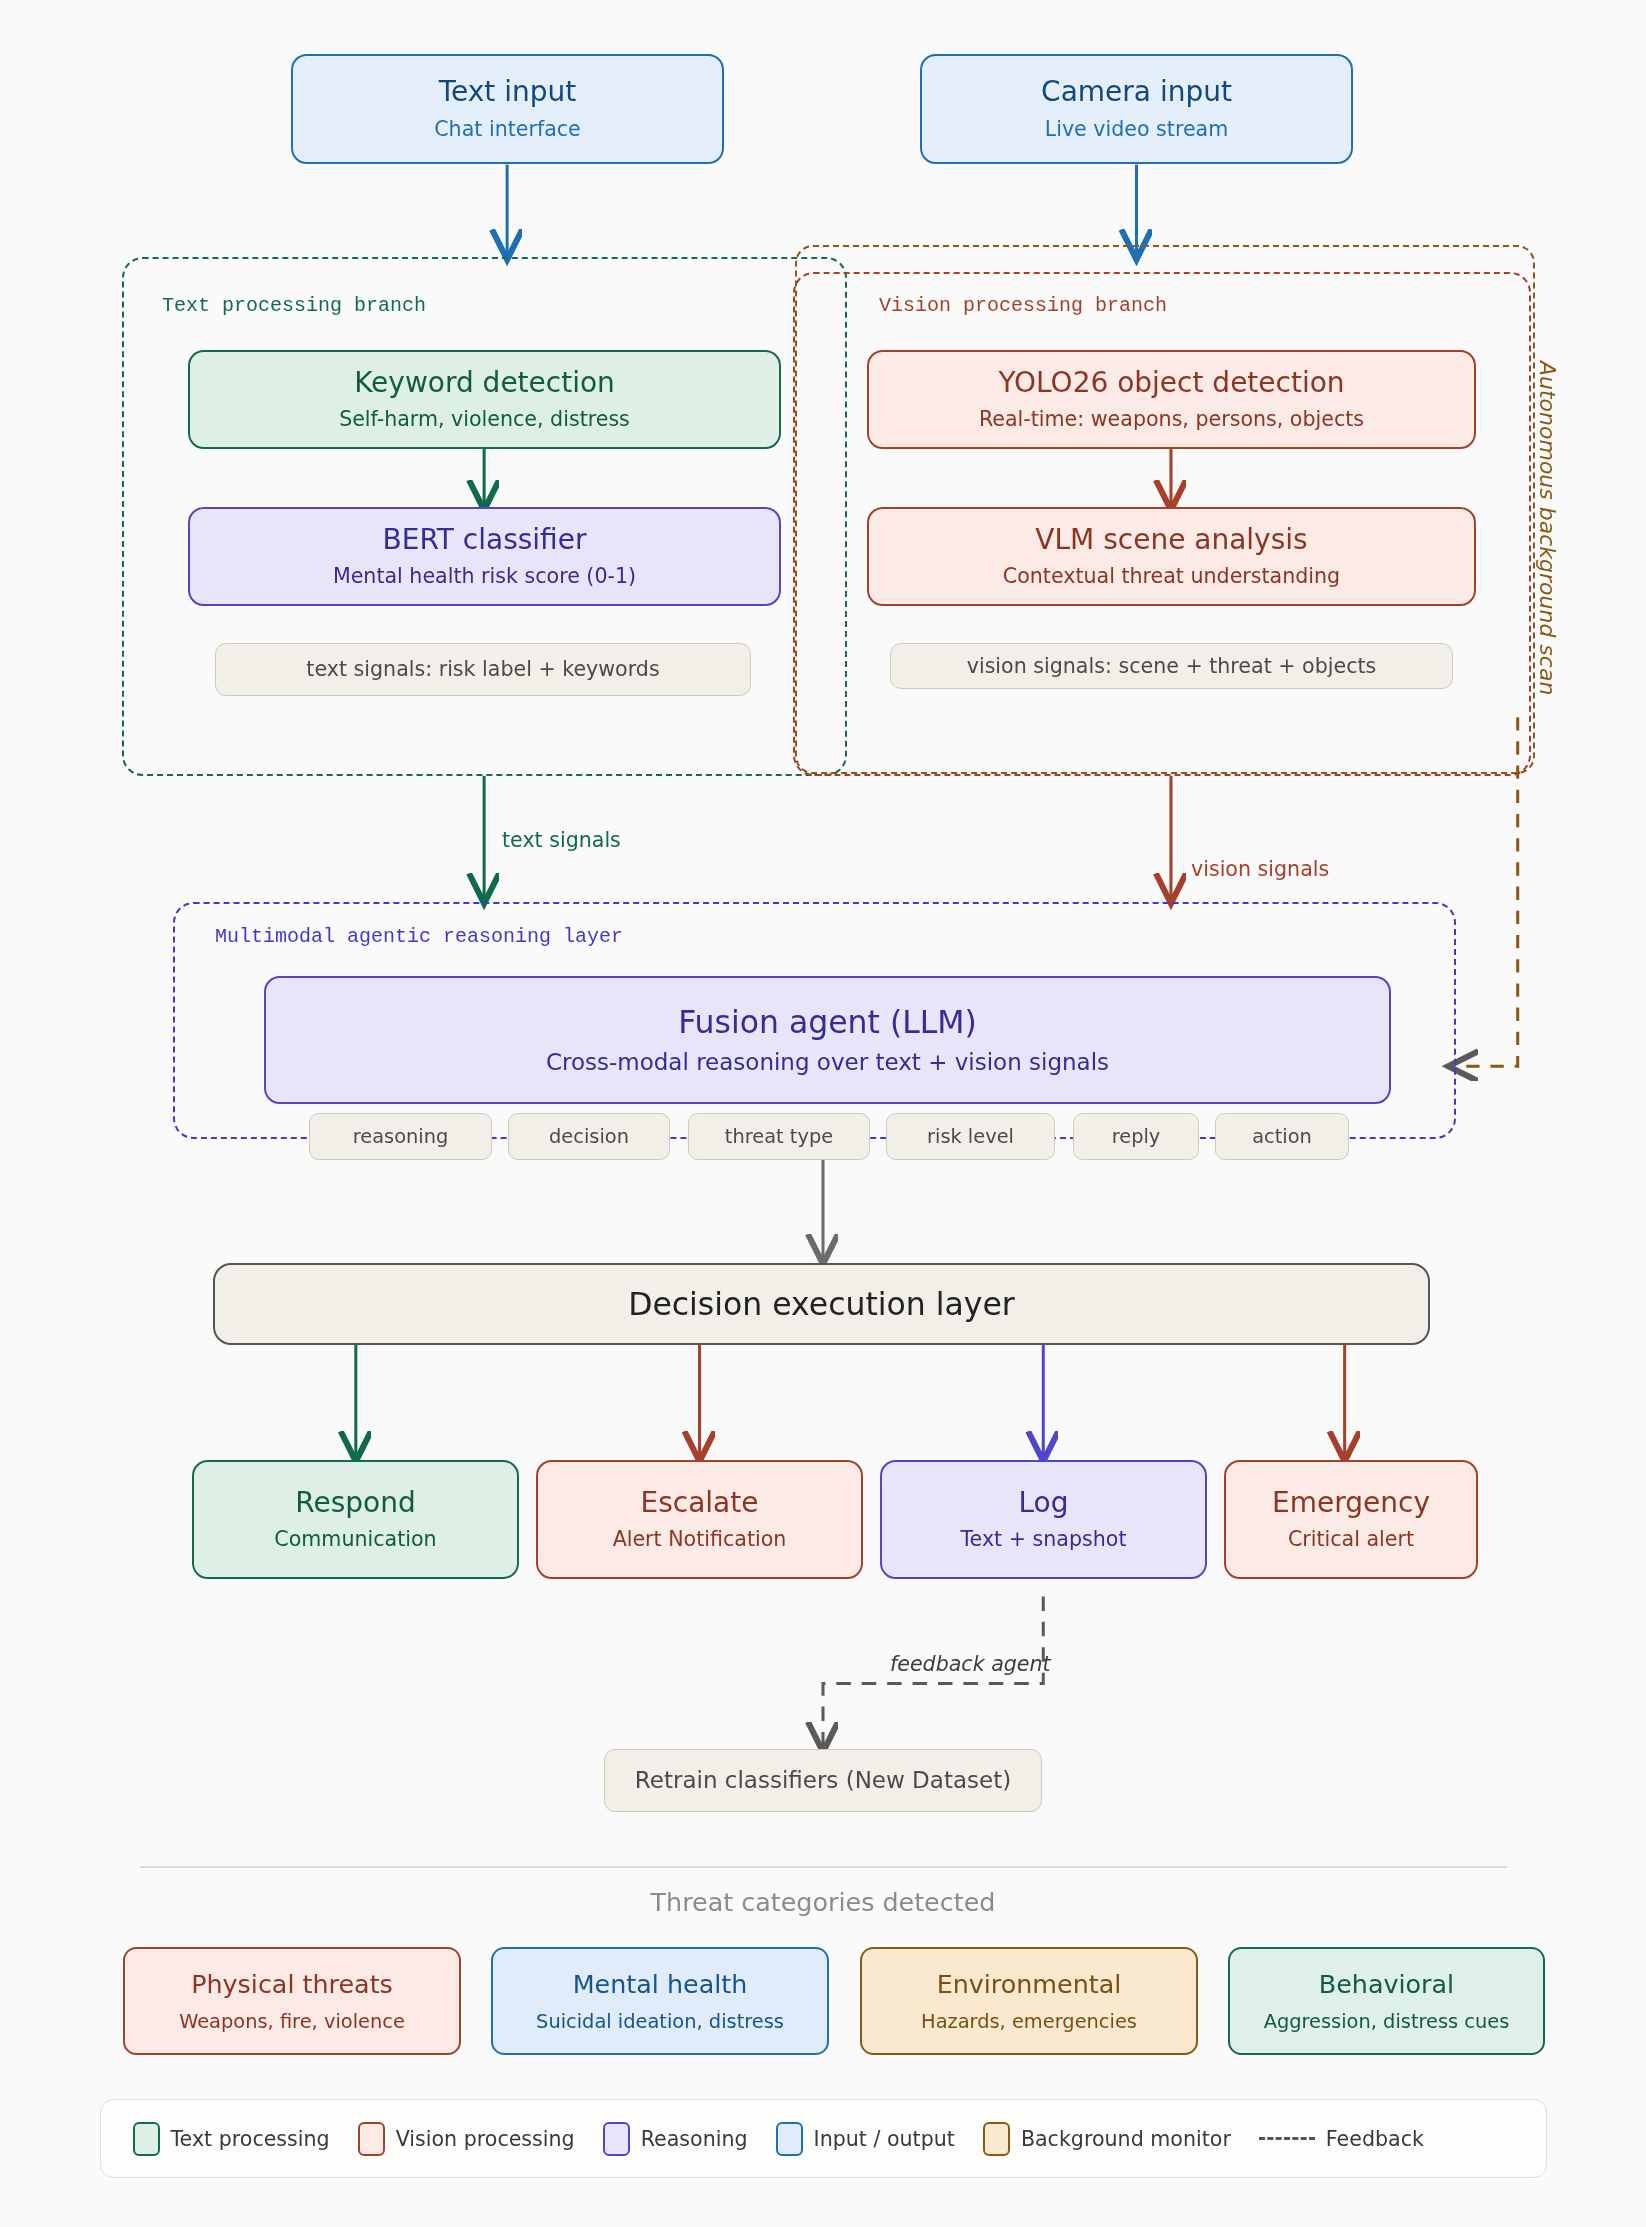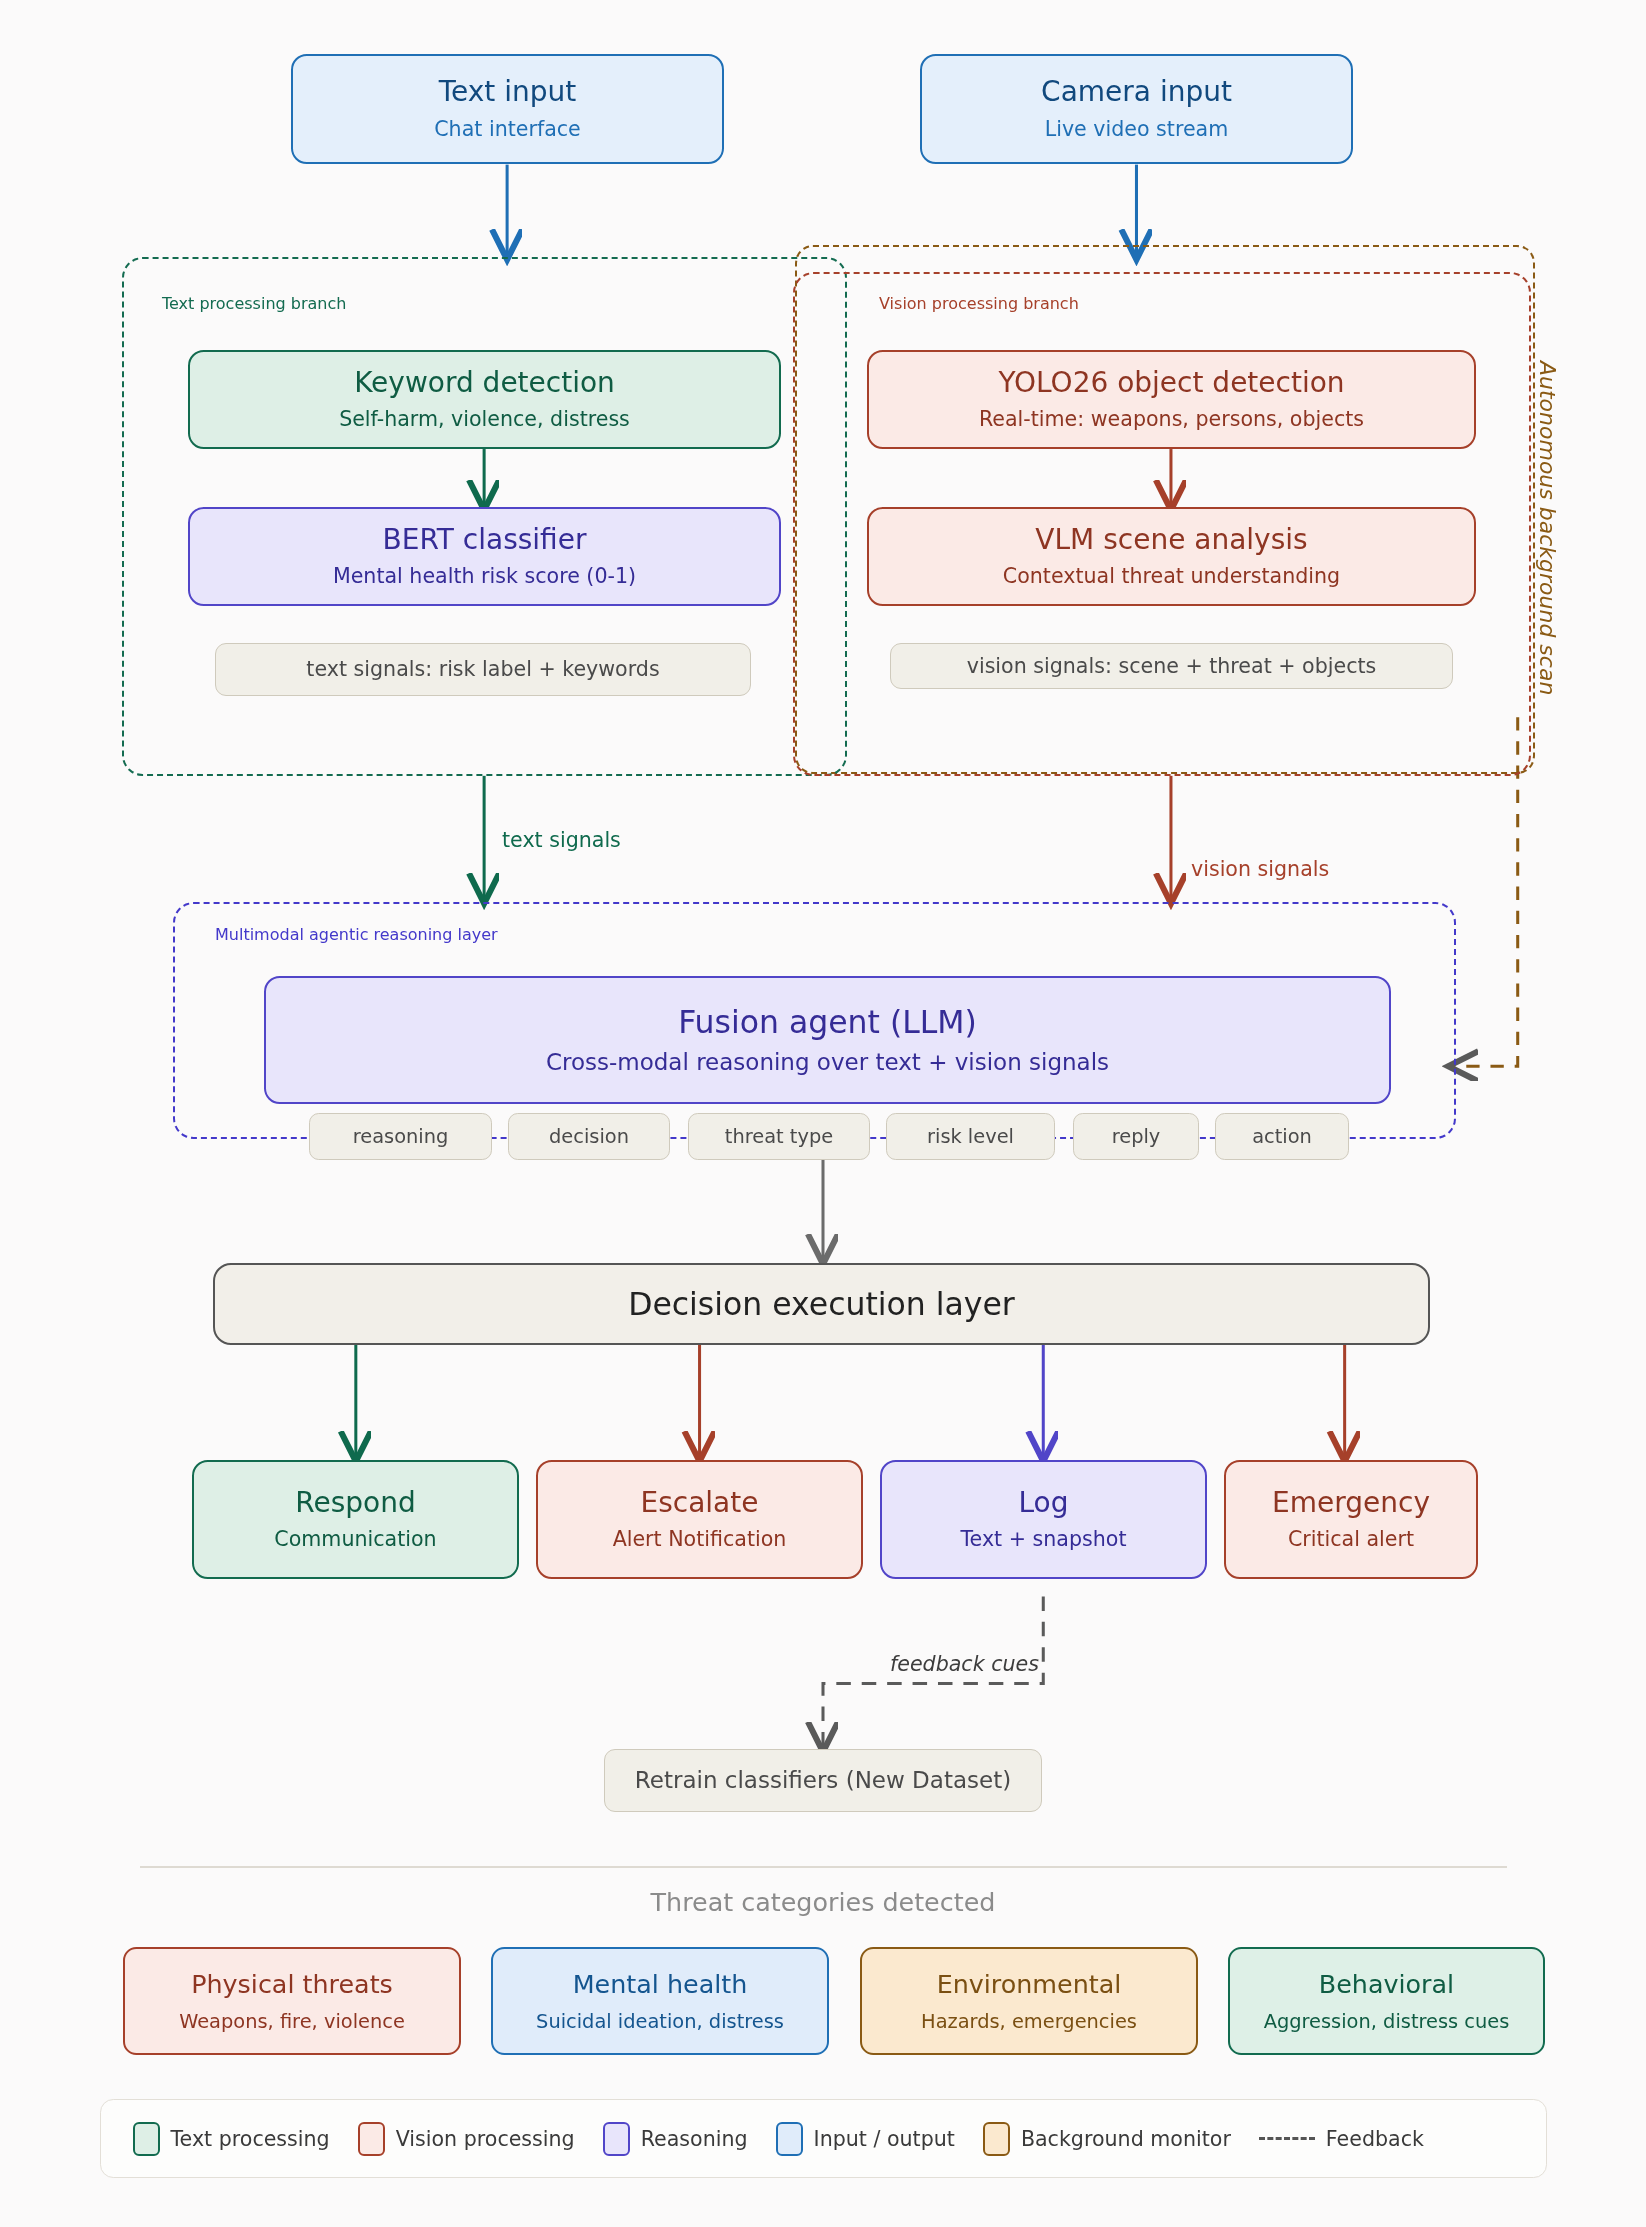--- a/index.html
+++ b/index.html
@@ -32,21 +32,21 @@
   .reas .t1,.reas .t2{color:#352c96;}
 
   .neutral{background:#f1efe8;border:1.8px solid #cfcabc;border-radius:11px;}
   .neutral .t1{color:#4a4a4a;font-size:20.6px;}
 
   .exec {background:#f2efe9;border:2.4px solid #555555;border-radius:18px;}
   .exec .t1{color:#222;font-size:31.5px;}
 
   
   .frame{position:absolute;box-sizing:border-box;border-radius:20.6px;background:transparent;}
-  .frame-label{position:absolute;font-size:16px;}
+  .frame-label{position:absolute;font-size:20px;font-family:Liberation Mono, monospace;}
   .f-text{border:2.4px dashed #136b50;}
   .f-vis {border:2.4px dashed #a6402a;}
   .f-scan{border:2.4px dashed #8a5a14;border-radius:18px;}
   .f-reason{border:2.4px dashed #4338ca;}
   .lab-text{color:#136b50;}
   .lab-vis {color:#a6402a;}
   .lab-reason{color:#4338ca;}
 
   .scan-label{position:absolute;color:#8a5a14;font-size:22px;font-style:italic;
               transform:rotate(90deg);transform-origin:left top;white-space:nowrap;}
@@ -216,21 +216,21 @@
   <div class="node reas" style="left:880px;top:1460px;width:327px;height:119px;">
     <div class="t1">Log</div>
     <div class="t2">Text + snapshot</div>
   </div>
 
   <div class="node visp" style="left:1224px;top:1460px;width:254px;height:119px;">
     <div class="t1">Emergency</div>
     <div class="t2">Critical alert</div>
   </div>
 
-  <div class="edge-label el-fb" style="left:890px;top:1652px;">feedback cues</div>
+  <div class="edge-label el-fb" style="left:890px;top:1652px;">feedback agent</div>
 
   <div class="node neutral" style="left:604px;top:1749px;width:438px;height:63px;">
     <div class="t1" style="font-size:23px;">Retrain classifiers (New Dataset)</div>
   </div>
 
   <div class="divider"></div>
   <div class="cat-title">Threat categories detected</div>
 
   <div class="cat cat-phys" style="left:123px;top:1947px;width:338px;height:108px;">
     <div class="c1">Physical threats</div>

